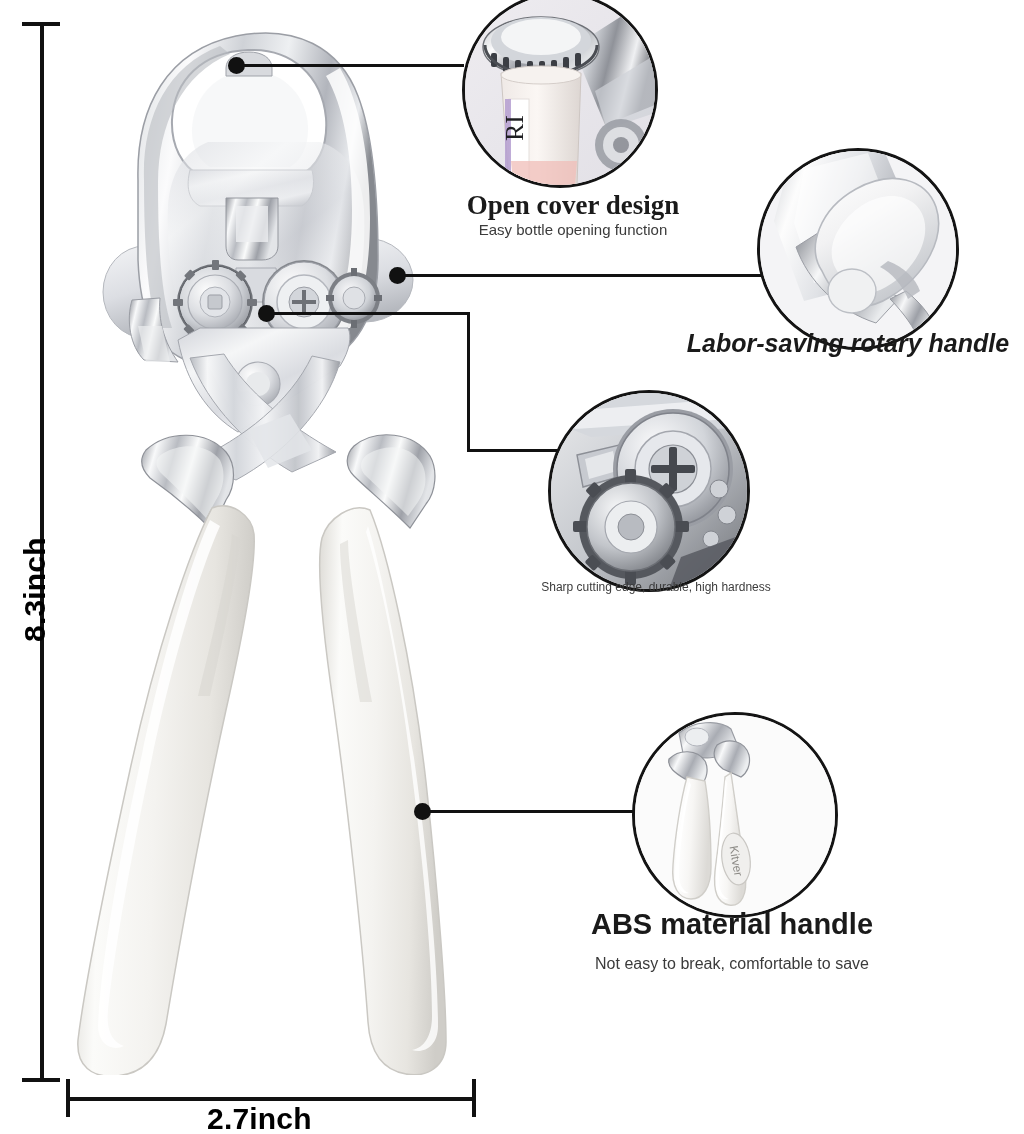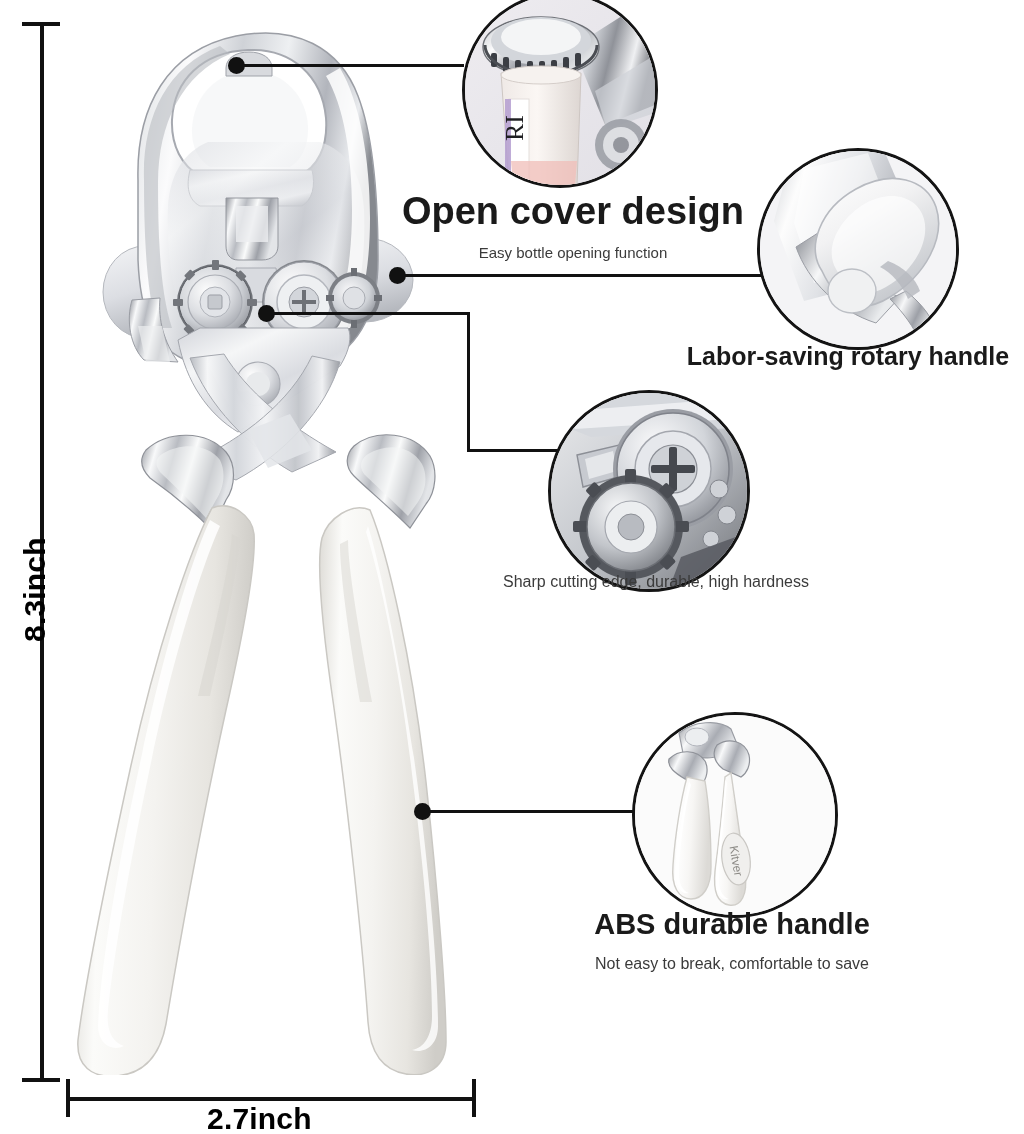--- a/index.html
+++ b/index.html
@@ -361,22 +361,22 @@
         <g opacity="0.9">
           <circle cx="156" cy="150" r="26" fill="#9da0a7"></circle>
           <circle cx="156" cy="150" r="18" fill="#dcdee2"></circle>
           <circle cx="156" cy="150" r="8" fill="#8b8e95"></circle>
         </g>
       </svg>
     </div>
   </div>
 
   <div class="callout-text" style="left:383px; top:190px; width:380px;">
-    <div class="callout-title" style="font-size:38px;">Open cover design</div>
-    <div class="callout-sub" style="font-size:15px; margin-top:10px;">Easy bottle opening function</div>
+    <div class="callout-title" style="font-size:27px;font-family:Liberation Serif, serif;">Open cover design</div>
+    <div class="callout-sub" style="font-size:15px; ">Easy bottle opening function</div>
   </div>
 
   <div class="leader">
     <div class="leader-dot" style="left:389px; top:267px;"></div>
     <div class="leader-seg leader-h" style="left:405px; top:274px; width:378px;"></div>
   </div>
 
   <div class="detail-circle" style="left:757px; top:148px; width:196px; height:196px;">
     <div class="inner">
       <svg viewBox="0 0 196 196" xmlns="http://www.w3.org/2000/svg">
@@ -412,21 +412,21 @@
                  C170,90 154,120 126,136 C102,150 86,138 76,118 Z" fill="#ffffff" opacity="0.65"></path>
 
         <ellipse cx="92" cy="140" rx="24" ry="22" fill="#f0f1f2" stroke="#bcbfc5" stroke-width="1.4"></ellipse>
 
         <path d="M146,140 C158,150 170,162 174,176 L158,186 C150,170 138,156 130,148 Z" fill="url(#dc2c)" stroke="#989ba2" stroke-width="1"></path>
         <path d="M128,110 C144,116 156,128 160,140 L148,148 C142,134 132,122 120,116 Z" fill="#b5b8be" opacity="0.8"></path>
       </svg>
     </div>
   </div>
 
-  <div class="callout-text" style="left:672px; top:342px; width:352px;">
+  <div class="callout-text" style="left:672px; top:329px; width:352px;font-style:italic;">
     <div class="callout-title" style="font-size:25px;">Labor-saving rotary handle</div>
   </div>
 
   <div class="leader">
     <div class="leader-dot" style="left:258px; top:305px;"></div>
     <div class="leader-seg leader-h" style="left:273px; top:312px; width:196px;"></div>
     <div class="leader-seg leader-v" style="left:467px; top:312px; height:140px;"></div>
     <div class="leader-seg leader-h" style="left:467px; top:449px; width:98px;"></div>
   </div>
 
@@ -486,21 +486,21 @@
           <circle cx="176" cy="122" r="9"></circle>
           <circle cx="160" cy="146" r="8"></circle>
         </g>
 
         <path d="M130,164 L196,140 L196,196 L118,196 Z" fill="#585b61" opacity="0.85"></path>
       </svg>
     </div>
   </div>
 
   <div class="callout-text" style="left:460px; top:572px; width:392px;">
-    <div class="callout-sub" style="font-size:16px; margin-top:0;">Sharp cutting edge, durable, high hardness</div>
+    <div class="callout-sub" style="font-size:12px; margin-top:8px;">Sharp cutting edge, durable, high hardness</div>
   </div>
 
   <div class="leader">
     <div class="leader-dot" style="left:414px; top:803px;"></div>
     <div class="leader-seg leader-h" style="left:430px; top:810px; width:208px;"></div>
   </div>
 
   <div class="detail-circle" style="left:632px; top:712px; width:200px; height:200px;">
     <div class="inner">
       <svg viewBox="0 0 200 200" xmlns="http://www.w3.org/2000/svg">
@@ -537,17 +537,17 @@
         <path d="M92,68 C90,96 86,130 84,158 C83,174 87,182 94,184
                  C86,186 80,178 81,158 C84,128 88,94 90,64 Z" fill="#ffffff" opacity="0.85"></path>
 
         <ellipse cx="101" cy="144" rx="14" ry="26" transform="rotate(-8 101 144)" fill="#f0efed" stroke="#c9c7c3" stroke-width="1.2"></ellipse>
         <text x="101" y="150" transform="rotate(80 101 146)" font-size="12" fill="#8d8b87" text-anchor="middle" font-family="Liberation Sans, sans-serif">Kitver</text>
       </svg>
     </div>
   </div>
 
   <div class="callout-text" style="left:546px; top:908px; width:372px;">
-    <div class="callout-title" style="font-size:29px;">ABS durable handle</div>
+    <div class="callout-title" style="font-size:29px;">ABS material handle</div>
     <div class="callout-sub" style="font-size:16px; margin-top:13px;">Not easy to break, comfortable to save</div>
   </div>
 
 </div>
 
 </body></html>

